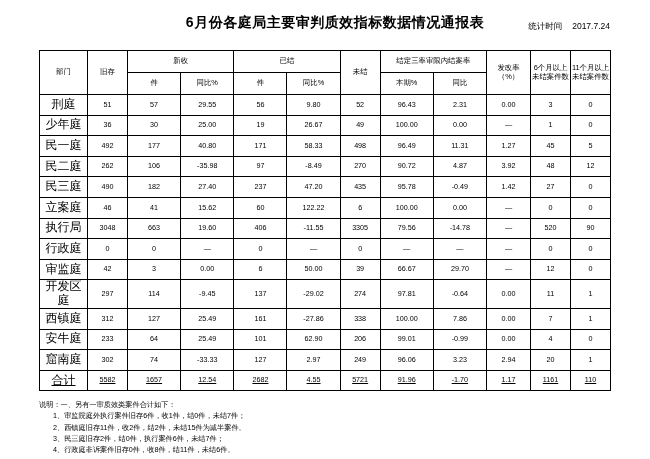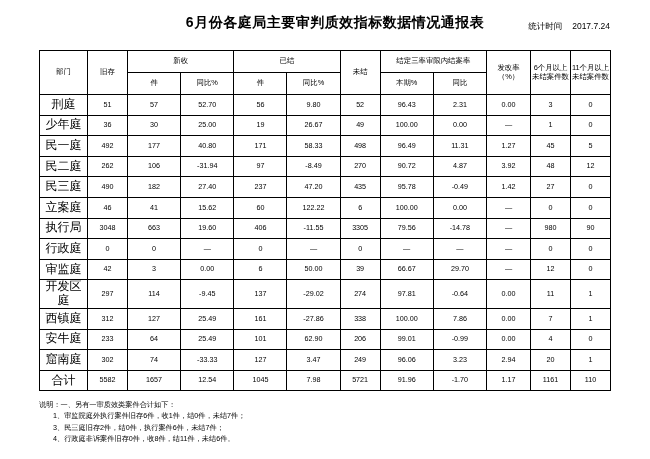--- a/index.html
+++ b/index.html
@@ -56,21 +56,21 @@
   table.main thead th {
     font-weight: normal;
     font-size: 7.4px;
   }
   .hdr-tall { height: 22px; }
   .dept-col { width: 48px; font-family: Liberation Serif, serif; }
   .num-col { width: 40px; }
   .pct-col { width: 44px; }
   tbody td { height: 20.6px; }
   tbody td.dept { font-size: 12px; }
-  .sum-row td { font-size: 7.4px; }
+  .sum-row td { font-size: 7.4px; text-decoration: underline; }
   .notes {
     width: 572px;
     margin: 8px auto 0 auto;
     font-size: 7.2px;
     line-height: 1.55;
   }
   .notes div { white-space: nowrap; }
   .notes .indent1 { padding-left: 0px; }
   .notes .indent2 { padding-left: 14px; }
   .pagenum {
@@ -114,21 +114,21 @@
         <th class="pct-col hdr-tall">同比%</th>
         <th class="pct-col hdr-tall">本期%</th>
         <th class="pct-col hdr-tall">同比</th>
       </tr>
     </thead>
     <tbody>
       <tr>
         <td class="dept">刑庭</td>
         <td>51</td>
         <td>57</td>
-        <td>52.70</td>
+        <td>29.55</td>
         <td>56</td>
         <td>9.80</td>
         <td>52</td>
         <td>96.43</td>
         <td>2.31</td>
         <td>0.00</td>
         <td>3</td>
         <td>0</td>
       </tr>
       <tr>
@@ -156,21 +156,21 @@
         <td>96.49</td>
         <td>11.31</td>
         <td>1.27</td>
         <td>45</td>
         <td>5</td>
       </tr>
       <tr>
         <td class="dept">民二庭</td>
         <td>262</td>
         <td>106</td>
-        <td>-31.94</td>
+        <td>-35.98</td>
         <td>97</td>
         <td>-8.49</td>
         <td>270</td>
         <td>90.72</td>
         <td>4.87</td>
         <td>3.92</td>
         <td>48</td>
         <td>12</td>
       </tr>
       <tr>
@@ -205,21 +205,21 @@
         <td class="dept">执行局</td>
         <td>3048</td>
         <td>663</td>
         <td>19.60</td>
         <td>406</td>
         <td>-11.55</td>
         <td>3305</td>
         <td>79.56</td>
         <td>-14.78</td>
         <td>—</td>
-        <td>980</td>
+        <td>520</td>
         <td>90</td>
       </tr>
       <tr>
         <td class="dept">行政庭</td>
         <td>0</td>
         <td>0</td>
         <td>—</td>
         <td>0</td>
         <td>—</td>
         <td>0</td>
@@ -284,46 +284,47 @@
         <td>0.00</td>
         <td>4</td>
         <td>0</td>
       </tr>
       <tr>
         <td class="dept">窟南庭</td>
         <td>302</td>
         <td>74</td>
         <td>-33.33</td>
         <td>127</td>
-        <td>3.47</td>
+        <td>2.97</td>
         <td>249</td>
         <td>96.06</td>
         <td>3.23</td>
         <td>2.94</td>
         <td>20</td>
         <td>1</td>
       </tr>
       <tr class="sum-row">
         <td class="dept">合计</td>
         <td>5582</td>
         <td>1657</td>
         <td>12.54</td>
-        <td>1045</td>
-        <td>7.98</td>
+        <td>2682</td>
+        <td>4.55</td>
         <td>5721</td>
         <td>91.96</td>
         <td>-1.70</td>
         <td>1.17</td>
         <td>1161</td>
         <td>110</td>
       </tr>
     </tbody>
   </table>
 
   <div class="notes">
     <div class="indent1">说明：一、另有一审质效类案件合计如下：</div>
     <div class="indent2">1、审监院庭外执行案件旧存6件，收1件，结0件，未结7件；</div>
+    <div class="indent2">2、西镇庭旧存11件，收2件，结2件，未结15件为减半案件。</div>
     <div class="indent2">3、民三庭旧存2件，结0件，执行案件6件，未结7件；</div>
     <div class="indent2">4、行政庭非诉案件旧存0件，收8件，结11件，未结6件。</div>
   </div>
 
   <div class="pagenum">1</div>
 </div>
 
 </body></html>

